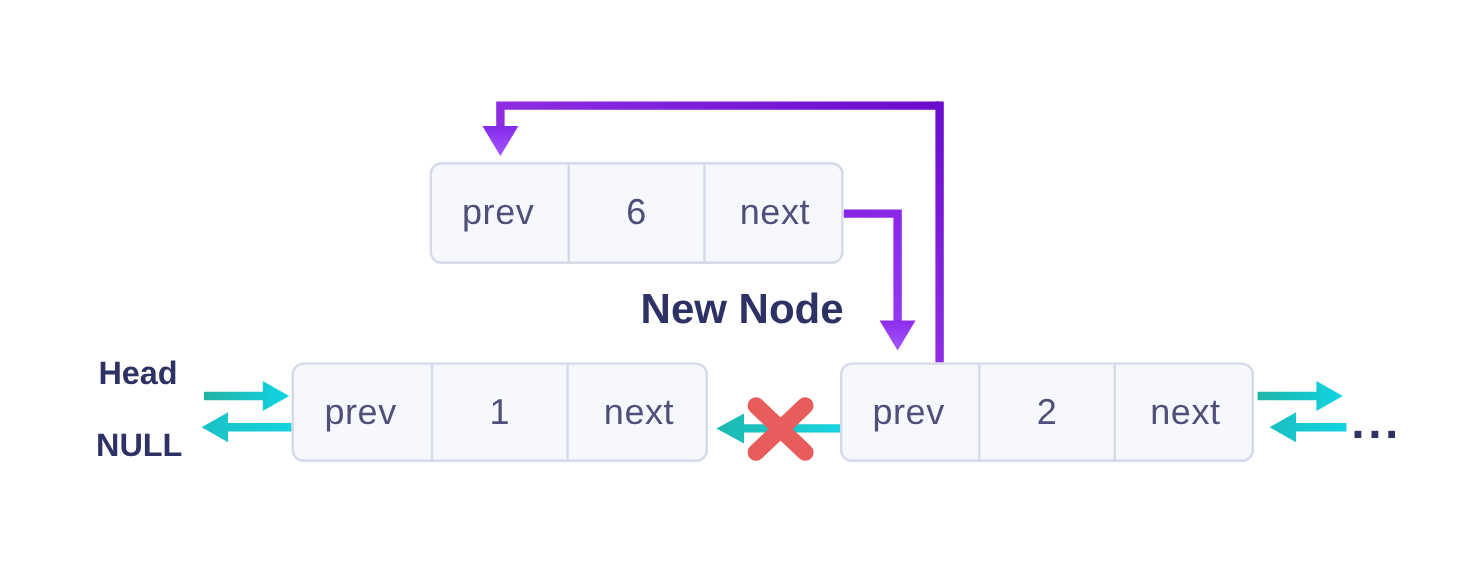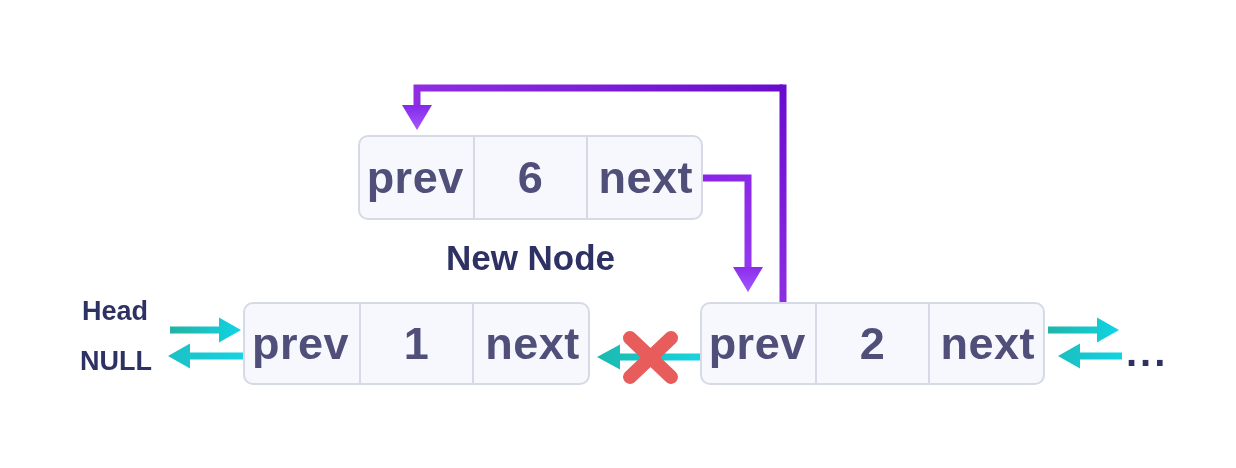--- a/index.html
+++ b/index.html
@@ -16,33 +16,33 @@
     display:flex;
     box-sizing:border-box;
     background:var(--node_fill,#f7f8fd);
     border:2.5px solid var(--node_border,#d5dae6);
     border-radius:10px;
     column-gap:3px;
   }
   .cell{
     flex:1 1 0;
     display:flex;align-items:center;justify-content:center;
-    font-size:45px;font-weight:700;
+    font-size:30px;font-weight:400;
     color:var(--cell_text,#4f4f7a);
     letter-spacing:0.5px;
   }
   .cell.mid{
     border-left:2px solid var(--node_border,#d5dae6);
     border-right:2px solid var(--node_border,#d5dae6);
   }
   .caption{
     position:absolute;
     font-size:35px;font-weight:700;
     color:var(--label_text,#2e3163);
-    text-align:center;
+    text-align:right;
   }
   .side-label{
     position:absolute;
     font-size:27px;font-weight:700;
     color:var(--label_text,#2e3163);
     line-height:27px;
     white-space:nowrap;
   }
   .ellipsis{
     position:absolute;
@@ -151,16 +151,16 @@
     <div class="cell">next</div>
   </div>
 
   <div class="node" style="left:700px;top:302px;width:345px;height:83px;">
     <div class="cell">prev</div>
     <div class="cell mid">2</div>
     <div class="cell">next</div>
   </div>
 
   <div class="side-label" style="left:82px;top:298px;">Head</div>
-  <div class="side-label" style="left:80px;top:348px;">NULL</div>
+  <div class="side-label" style="left:80px;top:358px;">NULL</div>
   <div class="ellipsis" style="left:1126px;top:330px;">...</div>
 
 </div>
 
 </body></html>

